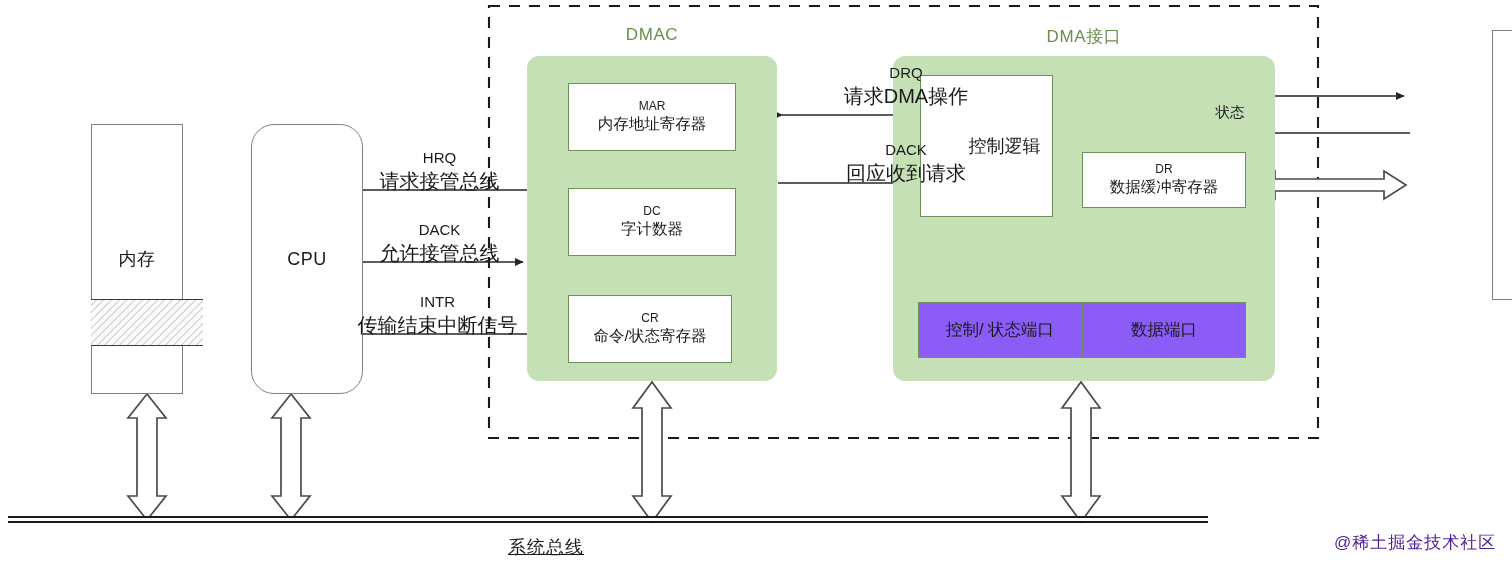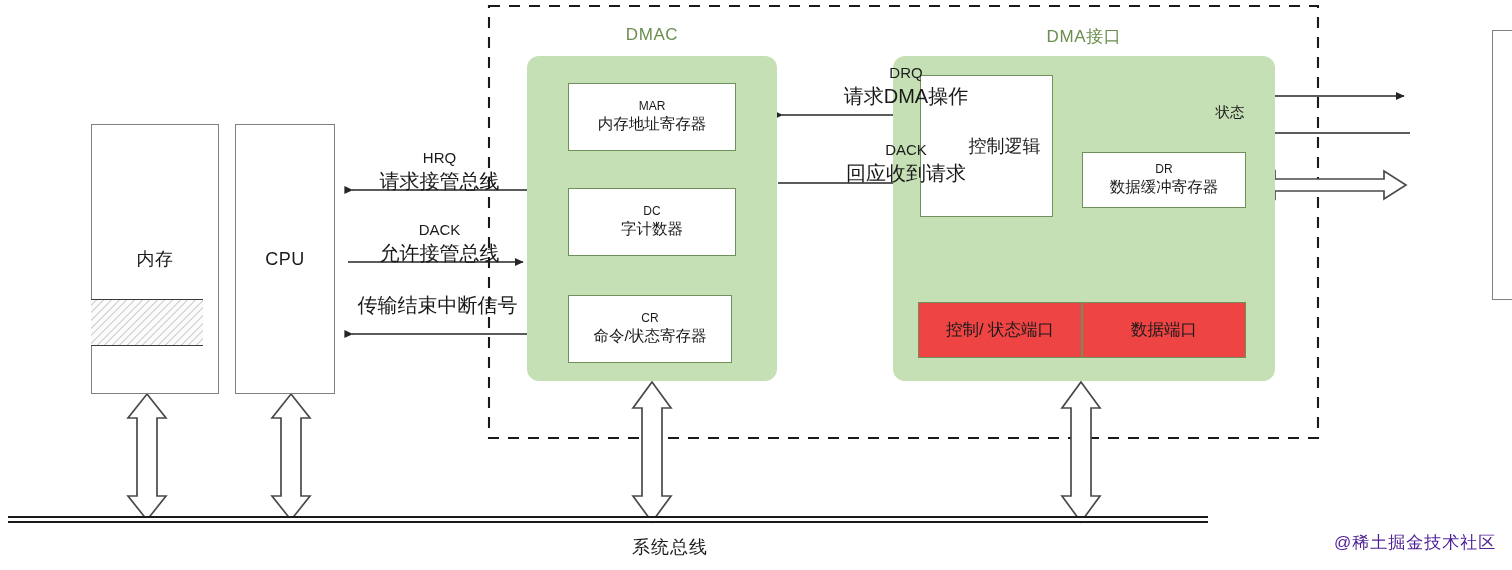--- a/index.html
+++ b/index.html
@@ -61,21 +61,21 @@
   
   .ctrlbox{
     border:1.4px solid #6f8f5b;
     background:#ffffff;
     padding-left:36px;
   }
   .ctrlbox .t1{font-size:18px;}
   
   .portbox{
     border:1.4px solid #6f8f5b;
-    background:#ef4444;
+    background:#8b5cf6;
   }
   .portbox .t1{font-size:16.5px;}
   
   .siglabel{
     position:absolute;
     text-align:center;
     line-height:1.3;
     white-space:nowrap;
   }
   .siglabel .s-top{font-size:15px;display:block;}
@@ -221,59 +221,60 @@
   </div>
 
   <div class="node portbox" style="left:918px; top:302px; width:164px; height:56px;">
     <div class="t1">控制/ 状态端口</div>
   </div>
 
   <div class="node portbox" style="left:1082px; top:302px; width:164px; height:56px;">
     <div class="t1">数据端口</div>
   </div>
 
-  <div class="node wbox" style="left:91px; top:124px; width:128px; height:270px;">
+  <div class="node wbox" style="left:91px; top:124px; width:92px; height:270px;">
     <div class="lbl">内存</div>
   </div>
   <div class="hatch" style="left:91px; top:299px; width:112px; height:47px;"></div>
 
-  <div class="node wbox" style="left:235px; top:124px; width:100px; height:270px;">
+  <div class="node wbox" style="left:251px; top:124px; width:112px; height:270px;border-radius:23px;">
     <div class="lbl">CPU</div>
   </div>
 
   <div class="node wbox" style="left:1492px; top:30px; width:116px; height:270px;justify-content:flex-end;">
     <div class="lbl">I/O</div>
     <div class="lbl">设</div>
     <div class="lbl">备</div>
   </div>
 
   <div class="siglabel" style="left:352px; top:148px; width:175px;">
     <span class="s-top">HRQ</span>
     <span class="s-bot">请求接管总线</span>
   </div>
 
   <div class="siglabel" style="left:352px; top:220px; width:175px;">
     <span class="s-top">DACK</span>
     <span class="s-bot">允许接管总线</span>
   </div>
 
   <div class="siglabel" style="left:340px; top:292px; width:195px;">
+    <span class="s-top">INTR</span>
     <span class="s-bot">传输结束中断信号</span>
   </div>
 
   <div class="siglabel" style="left:777px; top:63px; width:258px;">
     <span class="s-top">DRQ</span>
     <span class="s-bot">请求DMA操作</span>
   </div>
 
   <div class="siglabel" style="left:777px; top:140px; width:258px;">
     <span class="s-top">DACK</span>
     <span class="s-bot">回应收到请求</span>
   </div>
 
   <div class="smalllabel" style="left:1180px; top:103px; width:100px;">状态</div>
 
   <div class="busbar" style="left:8px; top:516px; width:1200px; height:7px;"></div>
-  <div class="buslabel" style="left:508px; top:535px; width:200px; text-align:right;">系统总线</div>
+  <div class="buslabel" style="left:508px; top:535px; width:200px; text-align:left;text-decoration:underline;">系统总线</div>
 
   <div class="watermark" style="left:1334px; top:531px;">@稀土掘金技术社区</div>
 
 </div>
 
 </body></html>

